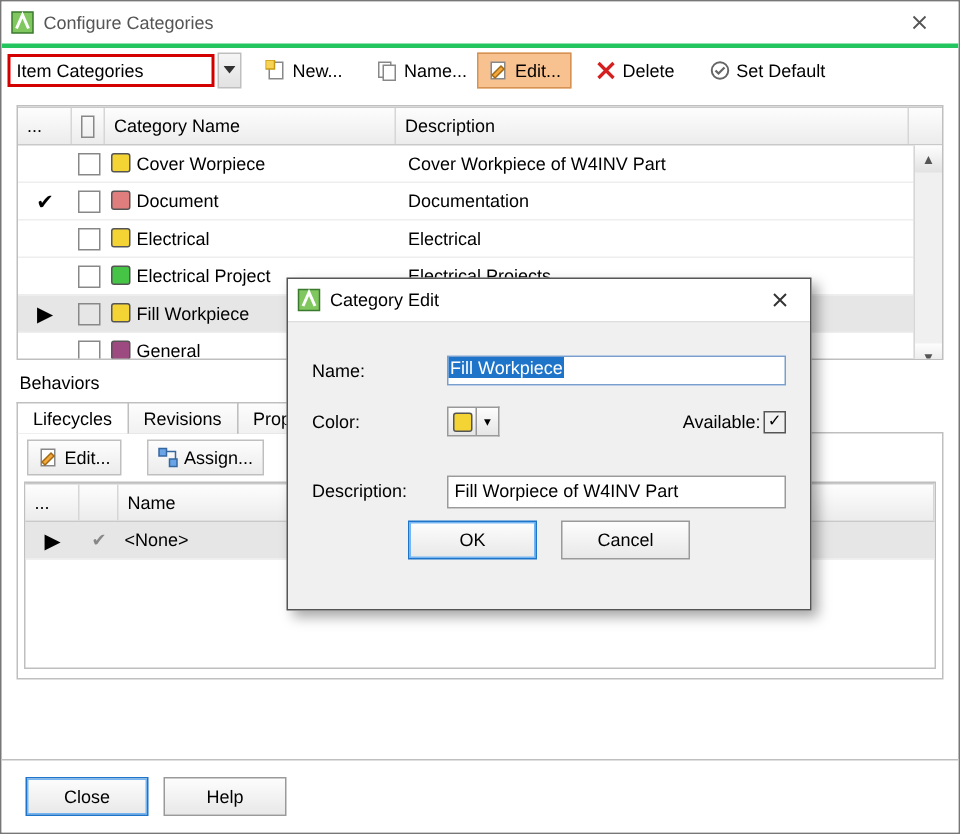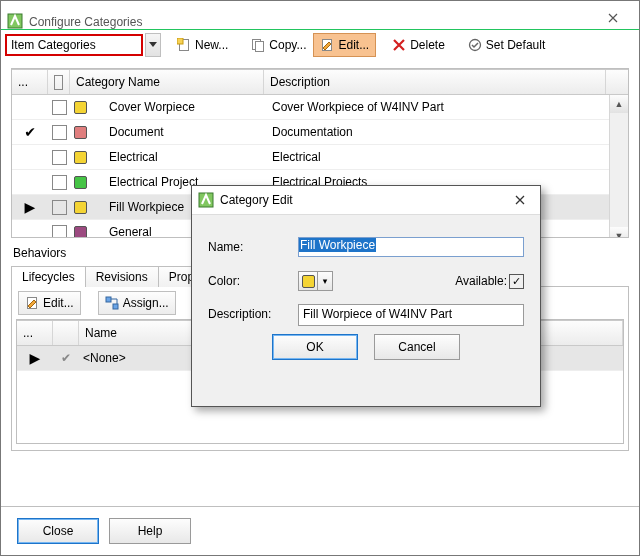--- a/index.html
+++ b/index.html
@@ -1,17 +1,17 @@
 <!DOCTYPE html>
 <html><head>
 <meta charset="utf-8">
 <style>
   html,body{margin:0;padding:0;font-family:"Segoe UI",Tahoma,Arial,sans-serif;font-size:12px;color:#000;background:#fff}
   .window{position:relative;width:640px;height:556px;border:1px solid #777;background:#fff;box-sizing:border-box;overflow:hidden}
-  .titlebar{height:28px;border-bottom:1px solid #22c55e;display:flex;align-items:flex-end;padding:0 6px;background:#fff}
+  .titlebar{height:28px;border-bottom:3px solid #22c55e;display:flex;align-items:center;padding:0 6px;background:#fff}
   .app-icon{width:16px;height:16px;margin-right:6px}
   .title-text{flex:1;color:#555}
   .close-btn{width:40px;height:22px;display:flex;align-items:center;justify-content:center;color:#555;cursor:default}
   .toolbar{height:26px;display:flex;align-items:center;padding:2px 4px;gap:0}
   .combo-box{position:relative;display:flex;align-items:center;border:2px solid #d40000;background:#fff;height:22px;padding:0 4px;width:138px;box-sizing:border-box}
   .combo-text{flex:1}
   .combo-drop{width:14px;height:22px;display:flex;align-items:center;justify-content:center;border:1px solid #bfbfbf;background:linear-gradient(#f5f5f5,#e2e2e2);margin-left:2px}
   .tb-sep{width:1px;background:#ccc;margin:4px 4px}
   .tb-btn{display:flex;align-items:center;gap:4px;padding:0 6px;border:1px solid transparent;height:22px;cursor:default}
   .tb-btn.active{background:#f8c290;border:1px solid #d59254}
@@ -23,21 +23,21 @@
   .gh-cell{display:flex;align-items:center;padding:0 6px;border-right:1px solid #d6d6d6;box-sizing:border-box}
   .gh0{width:36px}
   .gh1{width:22px}
   .gh2{width:194px}
   .gh3{flex:1}
   .gh4{width:22px;border-right:none}
   .row{display:flex;height:24px;border-bottom:1px solid #eee;align-items:center}
   .row.selected{background:#e6e6e6}
   .c0{width:36px;display:flex;align-items:center;justify-content:center;font-size:14px}
   .c1{width:22px;display:flex;align-items:center;justify-content:center}
-  .c2{width:194px;padding-left:4px;display:flex;align-items:center;gap:22px}
+  .c2{width:194px;padding-left:4px;display:flex;gap:4px}
   .c3{flex:1;padding-left:4px}
   .sw{width:13px;height:13px;border:1px solid #555;border-radius:2px;box-sizing:border-box}
   .scroll{width:18px;background:#f0f0f0;display:flex;flex-direction:column;align-items:center;justify-content:space-between;border-left:1px solid #d6d6d6}
   .scroll-btn{width:100%;height:18px;display:flex;align-items:center;justify-content:center;background:linear-gradient(#fdfdfd,#e2e2e2);color:#555;font-size:9px}
   .behaviors-label{margin:8px 0 4px 2px}
   .tabs{display:flex;height:22px;align-items:flex-end}
   .tab{padding:3px 10px;border:1px solid #bfbfbf;border-bottom:none;background:linear-gradient(#fdfdfd,#f1f1f1);margin-right:-1px;position:relative;top:1px;cursor:default}
   .tab.active{background:#fff;z-index:2}
   .tab-pane{border:1px solid #bfbfbf;height:165px;box-sizing:border-box;padding:4px}
   .inner-toolbar{height:24px;display:flex;align-items:center;gap:4px;padding:0 2px}
@@ -107,21 +107,21 @@
       <span>New...</span>
     </div>
     <div class="tb-sep"></div>
     <div class="tb-btn">
       <span class="tb-icon">
           <svg viewBox="0 0 14 14">
             <rect x="1.5" y="1.5" width="8" height="10" fill="#fff" stroke="#888"></rect>
             <rect x="4.5" y="3.5" width="8" height="10" fill="#fff" stroke="#888"></rect>
           </svg>
         </span>
-      <span>Copy...</span>
+      <span>Name...</span>
     </div>
     <div class="tb-btn active">
       <span class="tb-icon">
           <svg viewBox="0 0 14 14">
             <rect x="2.5" y="1.5" width="9" height="11" fill="#fff" stroke="#888"></rect>
             <path d="M3 10 L9 4 L11 6 L5 12 Z" fill="#f2a83a" stroke="#a36813"></path>
           </svg>
         </span>
       <span>Edit...</span>
     </div>
@@ -332,21 +332,21 @@
                 <span class="sw" style="background:#f4d434"></span>
               </div>
             <div class="color-drop">▾</div>
           </div>
           <div class="avail">
             <span>Available:</span>
             <span class="chk">✓</span>
           </div>
         </div>
       </div>
-      <div class="f-row" style="height:auto;align-items:flex-start;margin-top:9px">
+      <div class="f-row" style="height:auto;align-items:flex-start;margin-top:22px">
         <div class="f-label" style="padding-top:3px">Description:</div>
         <div class="f-field">
           <div class="txt" style="height:22px;border-color:#9a9a9a;padding:2px 4px">Fill Worpiece of W4INV Part</div>
         </div>
       </div>
       <div class="m-buttons">
         <div class="btn primary" style="min-width:84px">OK</div>
         <div class="btn" style="min-width:84px">Cancel</div>
       </div>
     </div>

